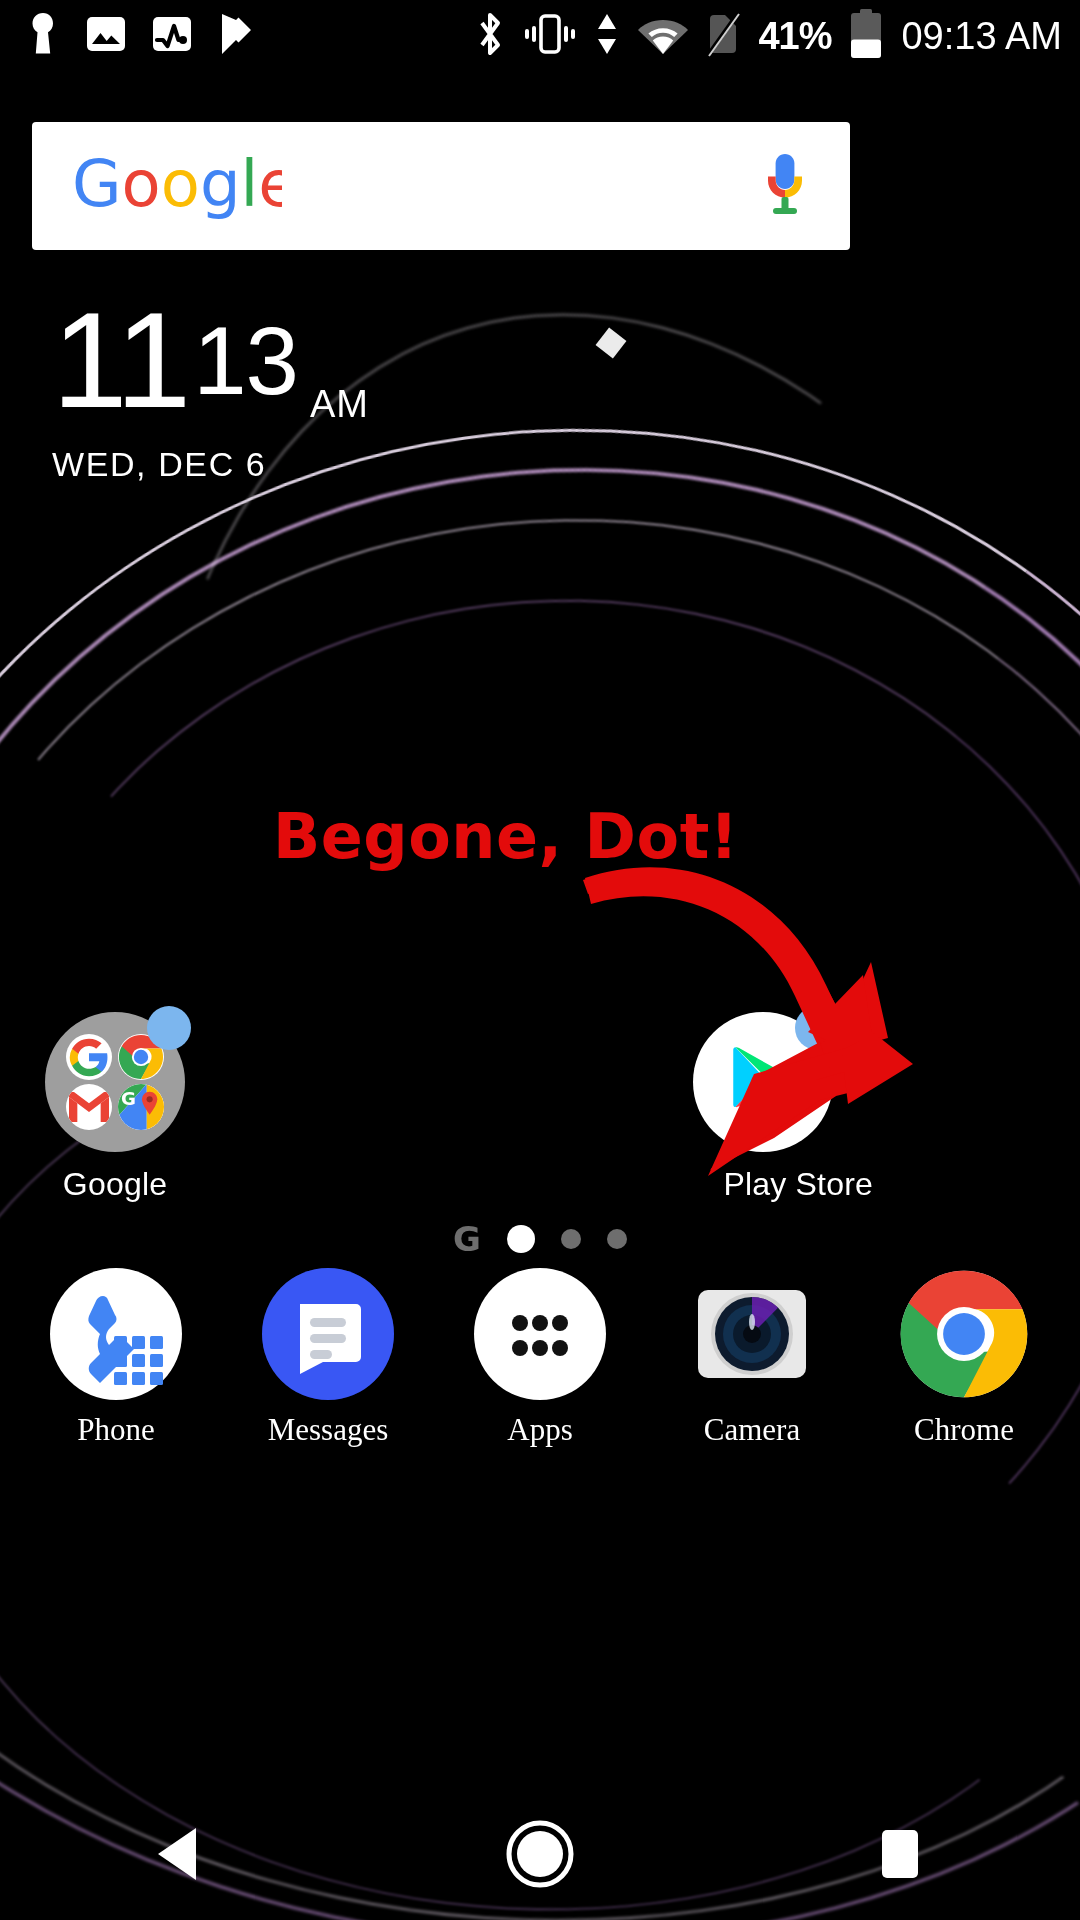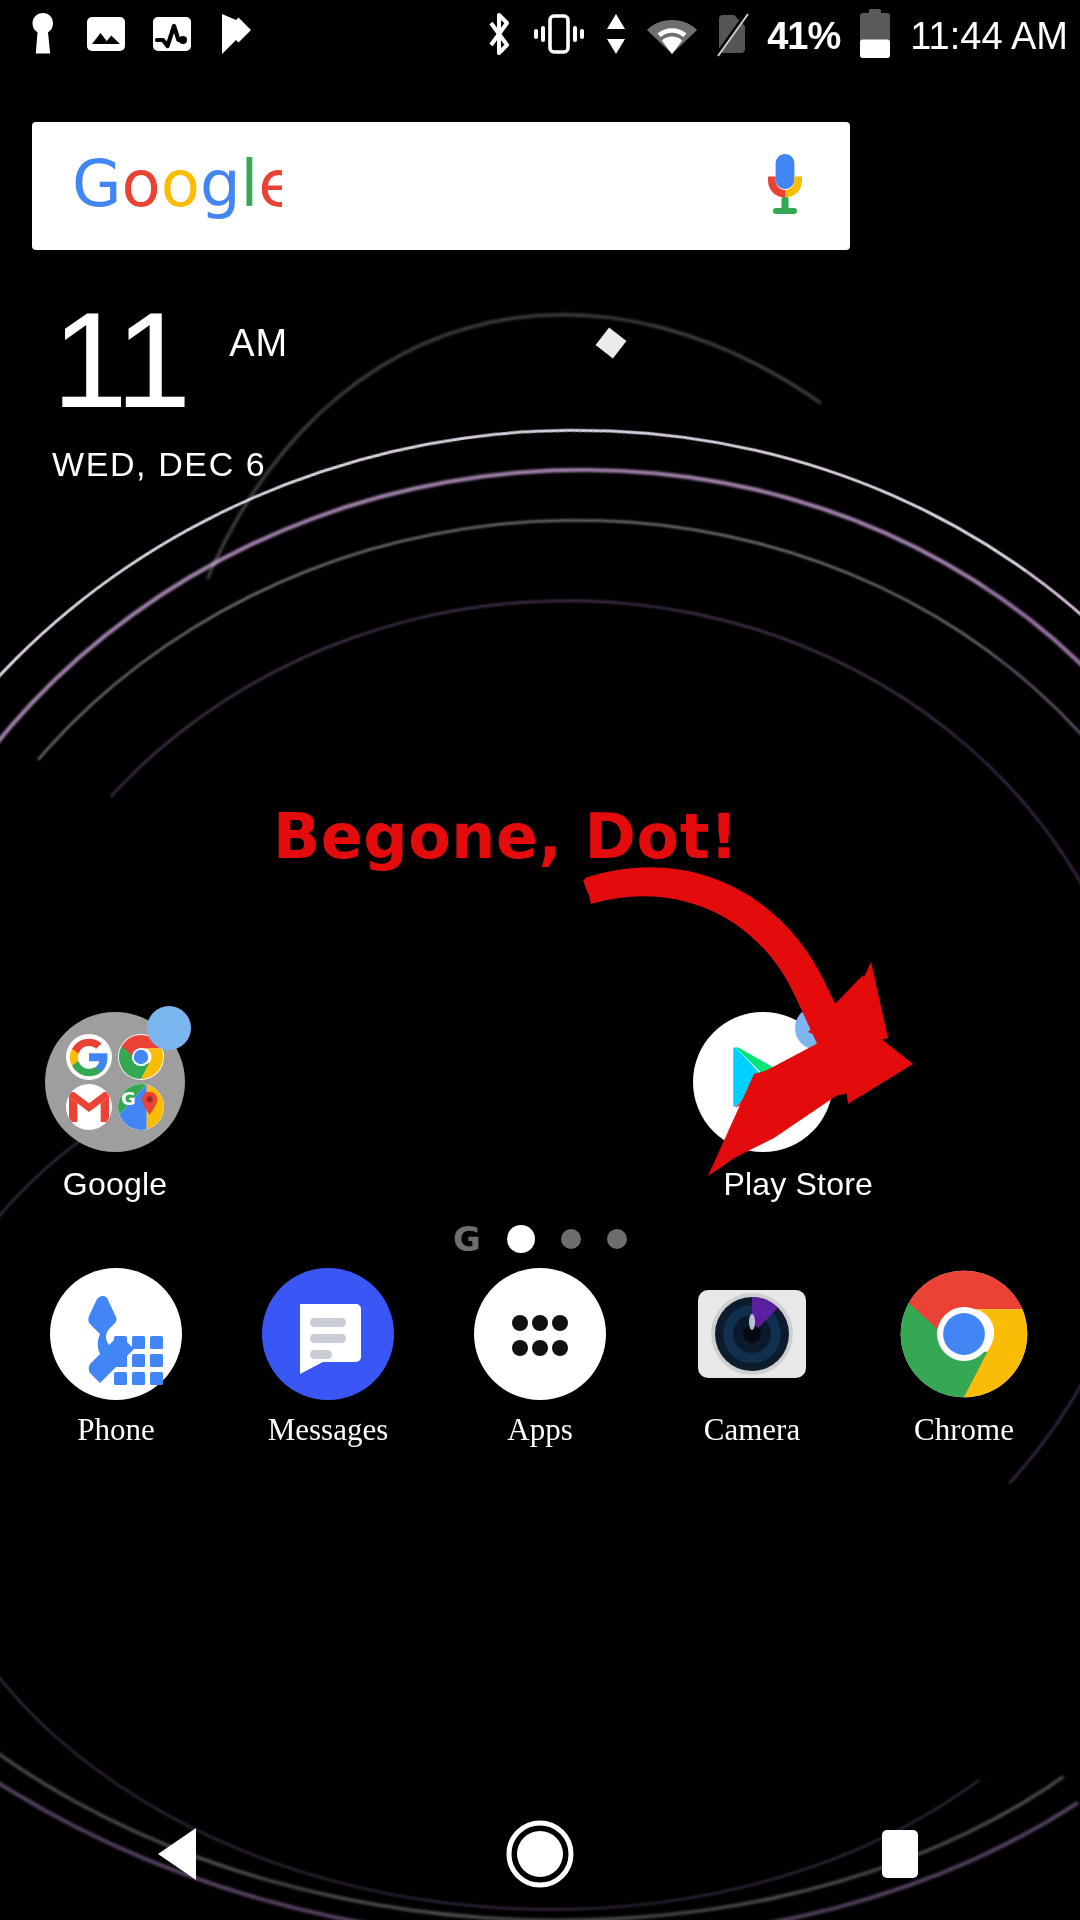--- a/index.html
+++ b/index.html
@@ -37,36 +37,36 @@
   .a8 { width:980px; height:1400px; left:170px; top:300px;
         border-width:2px; border-color:#f3ecf5 transparent transparent transparent;
         transform:rotate(-16deg); opacity:.45; filter:blur(1.5px); }
   .speck { position:absolute; width:22px; height:22px; background:#fff;
            transform:rotate(38deg); left:600px; top:332px; opacity:.92; }
 
   
   #statusbar { position:absolute; left:0; top:0; width:1080px; height:72px;
                display:flex; align-items:center; z-index:30; }
   #sb-left { display:flex; align-items:center; gap:26px; padding-left:26px; }
-  #sb-right { margin-left:auto; display:flex; align-items:center; gap:18px; padding-right:12px; }
+  #sb-right { margin-left:auto; display:flex; align-items:center; gap:18px; padding-right:18px; }
   .sbi { display:block; }
   #sb-battery-pct { color:#fff; font-size:38px; font-weight:700; letter-spacing:-1px;
                     line-height:1; }
   #sb-clock { color:#fff; font-size:38px; font-weight:500; line-height:1; letter-spacing:0px; }
 
   
   #searchbar { position:absolute; left:32px; top:122px; width:818px; height:128px;
                background:#fff; border-radius:4px; display:flex; align-items:center;
                z-index:20; box-shadow:0 1px 3px rgba(0,0,0,.4); }
   #google-logo { margin-left:40px; font-size:0; line-height:0; }
   #mic-btn { margin-left:auto; margin-right:42px; }
 
   
   #clockwidget { position:absolute; left:52px; top:298px; z-index:20; }
-  #clock-row { display:flex; align-items:flex-start;gap:28px; }
+  #clock-row { display:flex; align-items:flex-end; }
   #clock-hour { color:#fff; font-size:136px; font-weight:200; line-height:.92;
                 letter-spacing:-2px; }
   #clock-min  { color:#fff; font-size:96px; font-weight:300; line-height:1.28;
                 letter-spacing:-1px; margin-left:4px; }
   #clock-ampm { color:#fff; font-size:38px; font-weight:400; line-height:1.0;
                 margin-left:12px; margin-top:26px; letter-spacing:1px; }
   #clock-date { color:#fff; font-size:34px; font-weight:400; letter-spacing:1.6px;
                 margin-top:22px; }
 
   
@@ -199,21 +199,21 @@
         </svg>
       </span>
       <span id="sb-battery-pct">41%</span>
       <span class="sbi">
         <svg width="34" height="50" viewBox="0 0 34 50">
           <rect x="11" y="0" width="12" height="5" rx="1.5" fill="#5a5a5a"></rect>
           <rect x="2" y="4" width="30" height="45" rx="3" fill="#5a5a5a"></rect>
           <rect x="2" y="30.5" width="30" height="18.5" rx="3" fill="#ffffff"></rect>
         </svg>
       </span>
-      <span id="sb-clock">11:44 AM</span>
+      <span id="sb-clock">09:13 AM</span>
     </div>
   </div>
 
   <div id="searchbar">
     <div id="google-logo">
       <svg width="210" height="72" viewBox="0 0 210 72">
         <text x="0" y="56" font-family="DejaVu Sans, sans-serif" font-size="64" font-weight="400">
           <tspan fill="#4285F4">G</tspan><tspan fill="#EA4335">o</tspan><tspan fill="#FBBC05">o</tspan><tspan fill="#4285F4">g</tspan><tspan fill="#34A853">l</tspan><tspan fill="#EA4335">e</tspan>
         </text>
       </svg>
@@ -225,20 +225,21 @@
         <path fill="#FBBC05" d="M40 24.5v4.3c0 9.4-7.6 16.9-17 16.9V38c5.1 0 9.3-4.2 9.3-9.2v-4.3z"></path>
         <rect x="19.5" y="45" width="7" height="14" rx="2" fill="#34A853"></rect>
         <rect x="11" y="56" width="24" height="6" rx="3" fill="#34A853"></rect>
       </svg>
     </div>
   </div>
 
   <div id="clockwidget">
     <div id="clock-row">
       <span id="clock-hour">11</span>
+      <span id="clock-min">13</span>
       <span id="clock-ampm">AM</span>
     </div>
     <div id="clock-date">WED, DEC 6</div>
   </div>
 
   <div class="appcell" id="cell-google">
     <div class="appicon-wrap">
       <div class="folder-bg"></div>
       <div class="folder-grid">
         <span class="mini">

